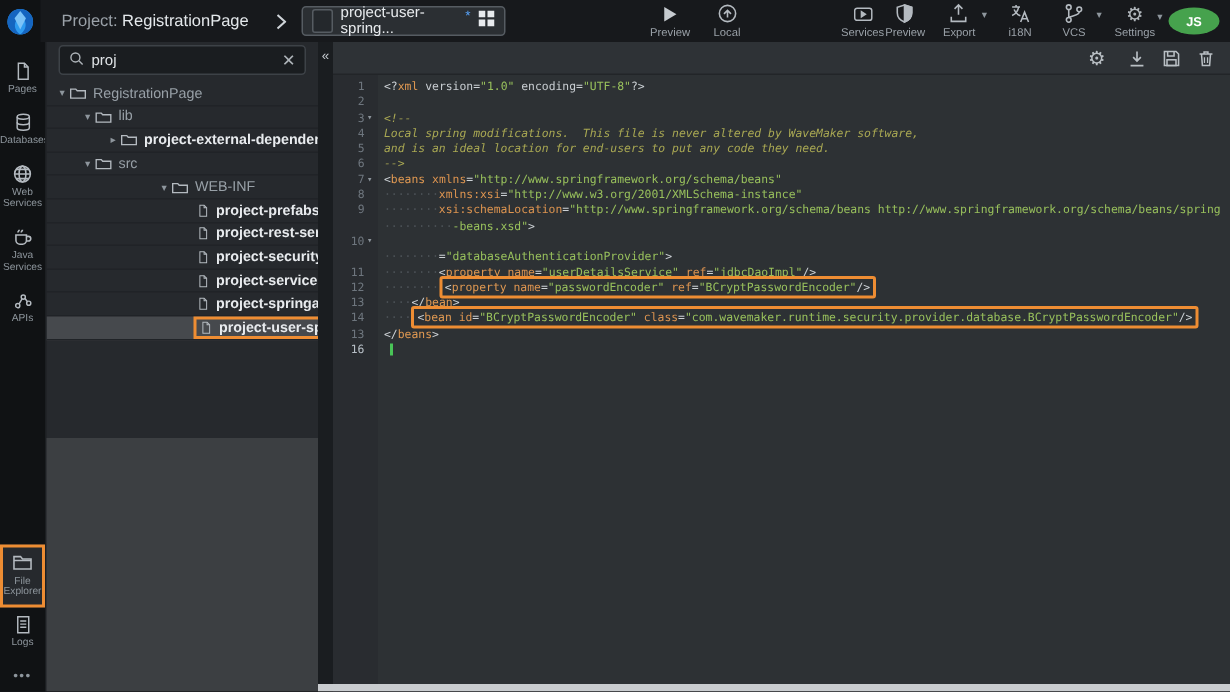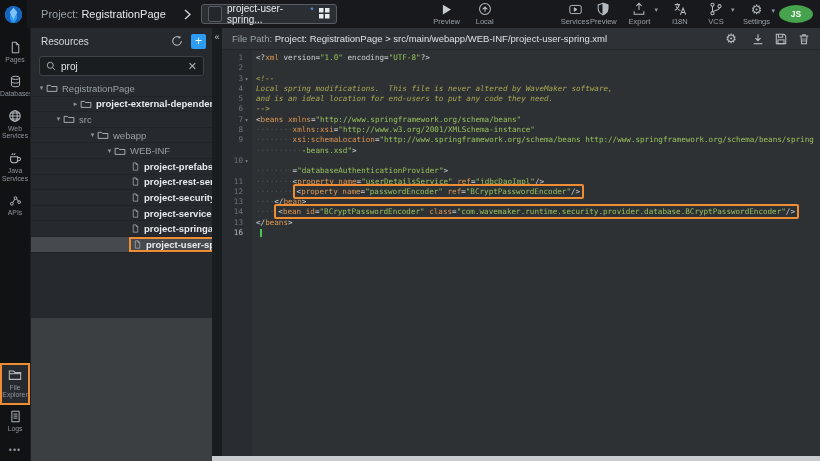--- a/index.html
+++ b/index.html
@@ -297,30 +297,20 @@
               <path d="M3.5 1.5h9v13h-9z"></path>
               <path d="M5.5 5h5M5.5 7.5h5M5.5 10h5"></path>
             </svg>
           </span>
           <span class="lbl">Logs</span>
         </div>
         <div class="sb-more">•••</div>
       </div>
 
     <div class="respanel">
-      <div class="res-head">
-        <span class="res-title">Resources</span>
-        <span class="res-refresh">
-          <svg width="12" height="12" viewBox="0 0 14 14">
-              <path d="M12 7a5 5 0 1 1-1.5-3.6" fill="none" stroke="currentColor" stroke-width="1.3"></path>
-              <path d="M11 .8v3h-3z" fill="currentColor"></path>
-            </svg>
-        </span>
-        <button class="res-plus">+</button>
-      </div>
       <div class="search-row">
         <div class="search-box">
           <span>
             <svg width="10" height="10" viewBox="0 0 14 14">
                 <circle cx="6" cy="6" r="4.2" fill="none" stroke="#aeb4b9" stroke-width="1.3"></circle>
                 <path d="M9.2 9.2l3.5 3.5" stroke="#aeb4b9" stroke-width="1.3"></path>
               </svg>
           </span>
           <input value="proj" style="">
           <span class="search-x">✕</span>
@@ -329,46 +319,46 @@
       <div class="tree">
           <div class="tree-row" style="padding-left: 6px;">
             <span class="tcaret">▾</span>
             <span class="ic" style="margin-right: 4px;">
               <svg width="12" height="12" viewBox="0 0 16 16" fill="none" stroke="#b4bac0" stroke-width="1.2">
                 <path d="M1.5 12.5v-8h4.5l1.3 1.5h7.2v6.5z"></path>
               </svg>
             </span>
             <span class="">RegistrationPage</span>
           </div>
+          <div class="tree-row" style="padding-left: 23px;">
+            <span class="tcaret">▾</span>
+            <span class="ic" style="margin-right: 4px;">
+              <svg width="12" height="12" viewBox="0 0 16 16" fill="none" stroke="#b4bac0" stroke-width="1.2">
+                <path d="M1.5 12.5v-8h4.5l1.3 1.5h7.2v6.5z"></path>
+              </svg>
+            </span>
+            <span class="">lib</span>
+          </div>
           <div class="tree-row" style="padding-left: 40px;">
             <span class="tcaret">▸</span>
             <span class="ic" style="margin-right: 4px;">
               <svg width="12" height="12" viewBox="0 0 16 16" fill="none" stroke="#b4bac0" stroke-width="1.2">
                 <path d="M1.5 12.5v-8h4.5l1.3 1.5h7.2v6.5z"></path>
               </svg>
             </span>
             <span class="match">project-external-dependency-jars</span>
           </div>
           <div class="tree-row" style="padding-left: 23px;">
             <span class="tcaret">▾</span>
             <span class="ic" style="margin-right: 4px;">
               <svg width="12" height="12" viewBox="0 0 16 16" fill="none" stroke="#b4bac0" stroke-width="1.2">
                 <path d="M1.5 12.5v-8h4.5l1.3 1.5h7.2v6.5z"></path>
               </svg>
             </span>
             <span class="">src</span>
-          </div>
-          <div class="tree-row" style="padding-left: 57px;">
-            <span class="tcaret">▾</span>
-            <span class="ic" style="margin-right: 4px;">
-              <svg width="12" height="12" viewBox="0 0 16 16" fill="none" stroke="#b4bac0" stroke-width="1.2">
-                <path d="M1.5 12.5v-8h4.5l1.3 1.5h7.2v6.5z"></path>
-              </svg>
-            </span>
-            <span class="">webapp</span>
           </div>
           <div class="tree-row" style="padding-left: 74px;">
             <span class="tcaret">▾</span>
             <span class="ic" style="margin-right: 4px;">
               <svg width="12" height="12" viewBox="0 0 16 16" fill="none" stroke="#b4bac0" stroke-width="1.2">
                 <path d="M1.5 12.5v-8h4.5l1.3 1.5h7.2v6.5z"></path>
               </svg>
             </span>
             <span class="">WEB-INF</span>
           </div>
@@ -437,24 +427,20 @@
         </div>
       <div class="res-fill"></div>
     </div>
 
     <div class="divider">
       <span class="col-ic">«</span>
     </div>
 
     <div class="editor">
       <div class="edheader">
-        <span class="fp">
-          <span class="dim">File Path:</span>
-          <span class="bright">Project: RegistrationPage &gt; src/main/webapp/WEB-INF/project-user-spring.xml</span>
-        </span>
         <span class="ed-icons">
           <span class="ic gear-sep">⚙</span>
           <span class="ic">
             <svg width="12" height="12" viewBox="0 0 14 14">
                 <path d="M7 1.5v7M4 6l3 3 3-3" fill="none" stroke="currentColor" stroke-width="1.3"></path>
                 <path d="M2 12.5h10" stroke="currentColor" stroke-width="1.3"></path>
               </svg>
           </span>
           <span class="ic">
             <svg width="12" height="12" viewBox="0 0 14 14">

